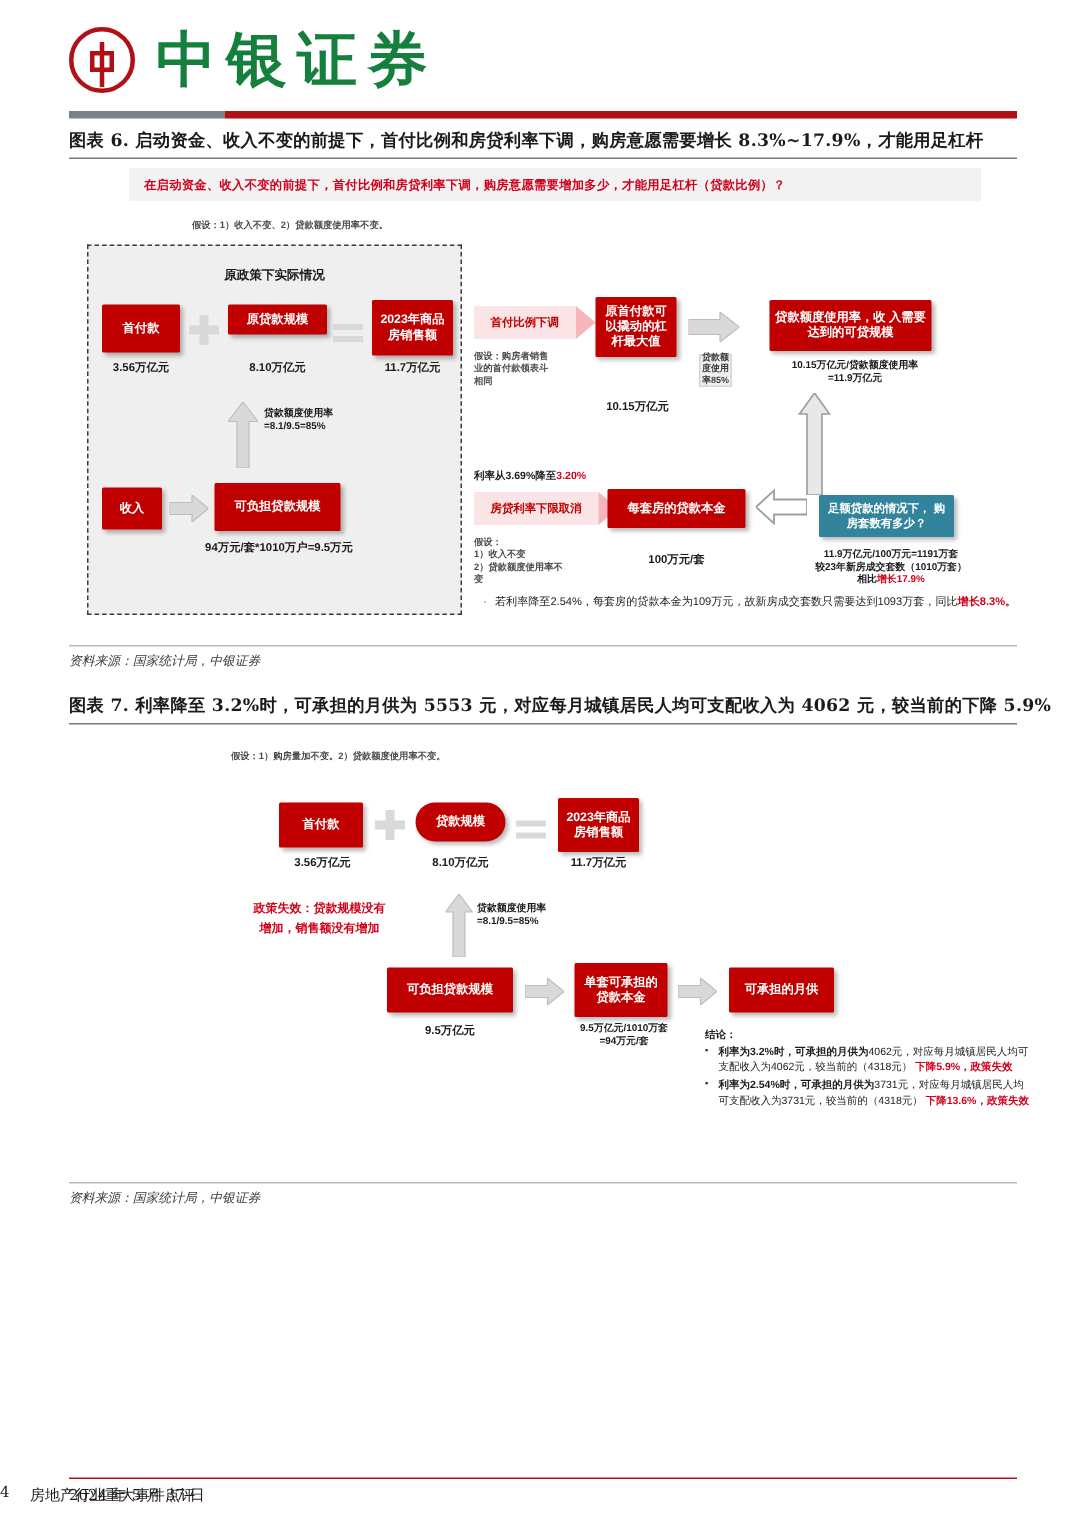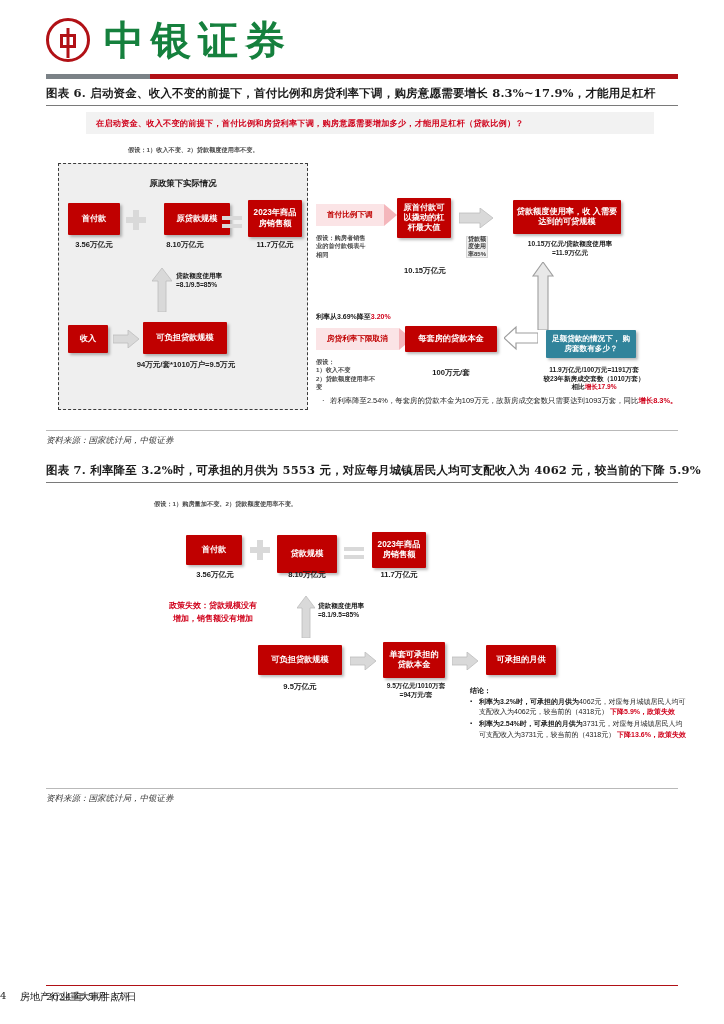--- a/index.html
+++ b/index.html
@@ -120,21 +120,21 @@
 
   <div class="dashbox" style="left:58px;top:163px;width:250px;height:247px;"></div>
 
   <div class="sub-head" style="left:58px;top:178px;width:250px;">原政策下实际情况</div>
 
   <div class="rbox" style="left:68px;top:203px;width:52px;height:32px;">首付款</div>
   <div class="cap" style="left:58px;top:240px;width:72px;">3.56万亿元</div>
 
   <div class="plus" style="left:126px;top:210px;width:20px;height:20px;"></div>
 
-  <div class="rbox" style="left:164px;top:203px;width:66px;height:32px;">原贷款规模</div>
+  <div class="rbox" style="left:152px;top:203px;width:66px;height:20px;">原贷款规模</div>
   <div class="cap" style="left:148px;top:240px;width:74px;">8.10万亿元</div>
 
   <div class="equals" style="left:222px;top:212px;width:20px;height:18px;">
       <i></i>
       <i></i>
     </div>
 
   <div class="rbox" style="left:248px;top:200px;width:54px;height:37px;">2023年商品
 房销售额</div>
   <div class="cap" style="left:240px;top:240px;width:70px;">11.7万亿元</div>
@@ -222,21 +222,21 @@
 
   <div class="fig-title" style="top:463px;">图表 7. 利率降至 3.2%时，可承担的月供为 5553 元，对应每月城镇居民人均可支配收入为 4062 元，较当前的下降 5.9%</div>
 
   <div class="assume" style="left:154px;top:500px;">假设：1）购房量加不变。2）贷款额度使用率不变。</div>
 
   <div class="rbox" style="left:186px;top:535px;width:56px;height:30px;">首付款</div>
   <div class="cap" style="left:178px;top:570px;width:74px;">3.56万亿元</div>
 
   <div class="plus" style="left:250px;top:540px;width:20px;height:20px;"></div>
 
-  <div class="rbox" style="left:277px;top:535px;width:60px;height:38px;">贷款规模</div>
+  <div class="rbox" style="left:277px;top:535px;width:60px;height:26px;border-radius:14px;">贷款规模</div>
   <div class="cap" style="left:270px;top:570px;width:74px;">8.10万亿元</div>
 
   <div class="equals" style="left:344px;top:543px;width:20px;height:18px;">
       <i></i>
       <i></i>
     </div>
 
   <div class="rbox" style="left:372px;top:532px;width:54px;height:36px;">2023年商品
 房销售额</div>
   <div class="cap" style="left:364px;top:570px;width:70px;">11.7万亿元</div>

